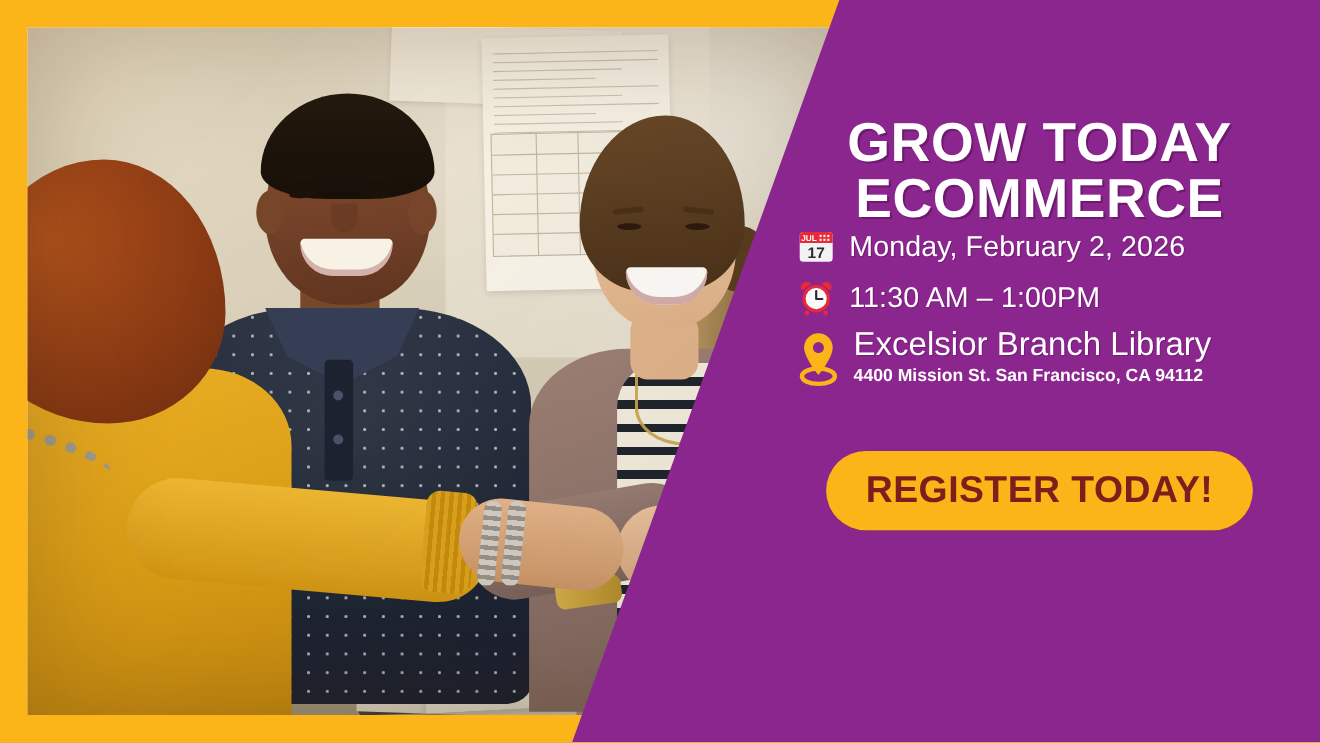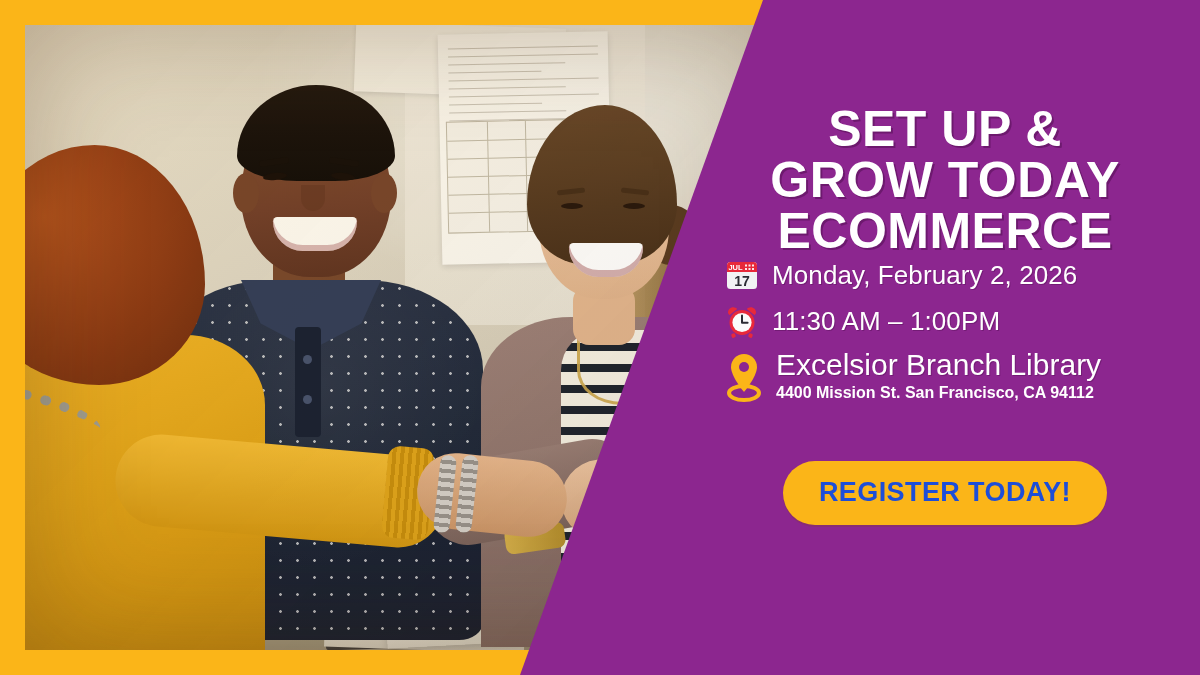--- a/index.html
+++ b/index.html
@@ -311,24 +311,24 @@
     text-shadow:1px 1px 0 rgba(70,10,70,.35); }
   .drow.loc{ align-items:flex-start; }
   .loc-text .l1{ font-size:30px; line-height:1.05; white-space:nowrap;
     text-shadow:1px 1px 0 rgba(70,10,70,.35); }
   .loc-text .l2{ font-size:16px; font-weight:700; line-height:1.5; white-space:nowrap; }
 
   .icon{ flex:0 0 auto; display:block; }
 
   .cta-wrap{ margin-top:56px; width:470px; display:flex; justify-content:center; }
   .cta{
-    background:#FBB518; color:#1d4ed8;
+    background:#FBB518; color:#7f1d1d;
     border:none; border-radius:36px;
     padding:16px 36px 17px;
-    font-size:27px; font-weight:700; letter-spacing:.4px;
+    font-size:34px; font-weight:700; letter-spacing:.4px;
     font-family:"Liberation Sans", sans-serif;
     cursor:pointer;
     box-shadow:0 2px 0 rgba(120,70,0,.18);
   }
 </style>
 </head>
 <body>
 
 <div class="flyer">
 
@@ -424,21 +424,20 @@
       <div class="vignette"></div>
     </div>
   </div>
 
 
   <div class="purple"></div>
 
   <div class="right-content">
 
     <div class="title">
-      <span class="line">SET UP &amp;</span>
       <span class="line">GROW TODAY</span>
       <span class="line">ECOMMERCE</span>
     </div>
 
     <div class="details">
 
       <div class="drow">
         <svg class="icon" width="36" height="36" viewBox="0 0 36 36">
           <rect x="3" y="5" width="30" height="27" rx="3.5" fill="#f2f2f4"></rect>
           <path d="M3 8.5A3.5 3.5 0 0 1 6.5 5h23A3.5 3.5 0 0 1 33 8.5V15H3z" fill="#e8293a"></path>

